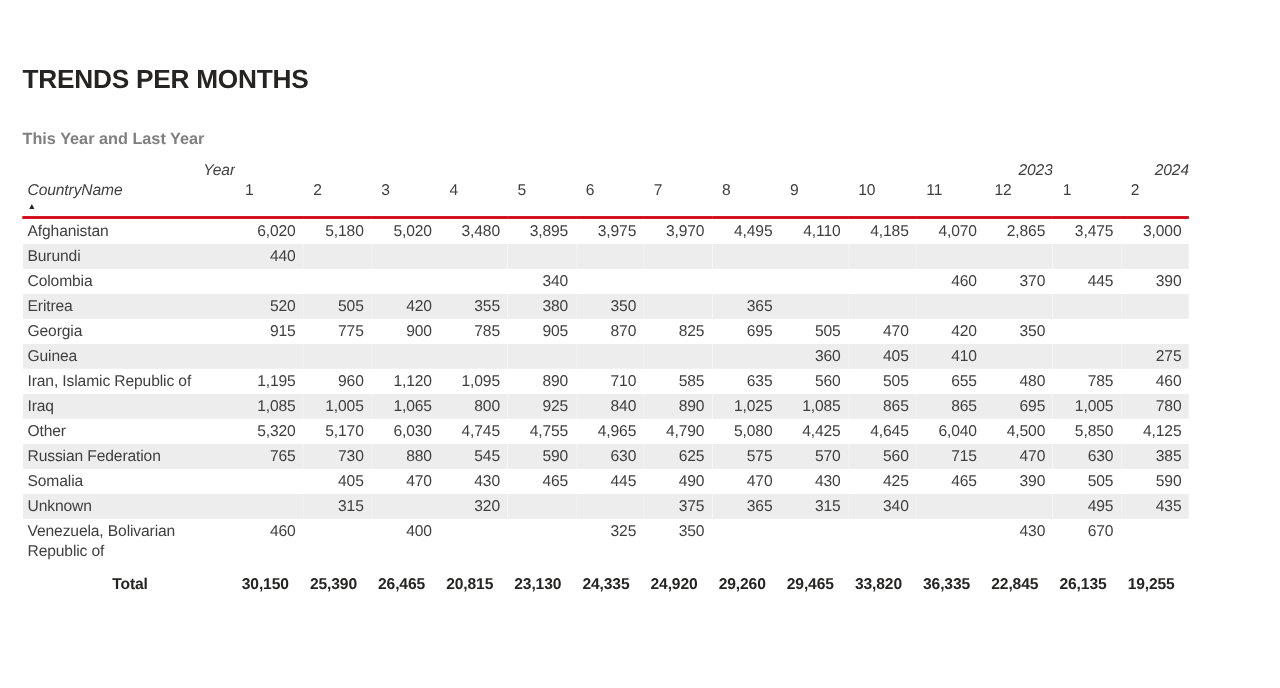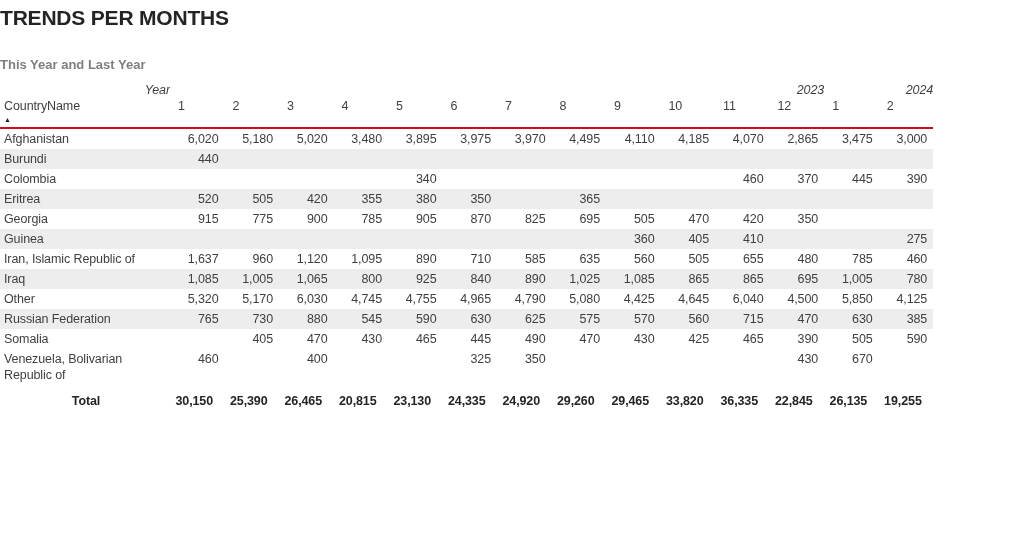--- a/index.html
+++ b/index.html
@@ -8,21 +8,21 @@
     --text:#3F3F3F;
     --dark:#252423;
     --gray:#7F7F7F;
   }
   *{box-sizing:border-box;}
   html,body{margin:0;padding:0;}
   body{
     width:1024px;height:550px;background:#ffffff;overflow:hidden;
     font-family:"Liberation Sans", sans-serif;
   }
-  .canvas{position:relative;width:1024px;height:431px;padding:6px 0 0 0;}
+  .canvas{position:relative;width:1024px;height:431px;padding:6px 0 0 18px;margin-top:46px;}
   .page-title{
     margin:0;font-size:21px;font-weight:700;color:var(--dark);
     letter-spacing:-0.2px;
   }
   .visual{margin-top:27px;}
   .v-title{
     font-size:19px;color:var(--red);letter-spacing:-0.2px;line-height:22px;
   }
   .v-sub{
     font-size:13px;color:var(--gray);margin-top:6px;font-weight:bold;
@@ -35,21 +35,21 @@
     letter-spacing:-0.1px;overflow:hidden;
   }
   tr.year-row th{
     text-align:right;height:18px;padding:0 0 0 8px;vertical-align:bottom;font-style:italic;
   }
   tr.year-row th.corner{padding-left:4px;}
   tr.month-row th{
     text-align:left;height:28px;padding:2px 0 3px 8px;vertical-align:top;
     border-bottom:2px solid var(--red);
   }
-  tr.month-row th.corner{padding-left:4px;}
+  tr.month-row th.corner{padding-left:4px;font-style:italic;}
   .sort-arrow{
     display:block;font-size:7px;line-height:8px;margin-top:3px;color:var(--dark);
   }
   tbody td{vertical-align:top;}
   tbody td.country{
     text-align:left;padding:2px 2px 2px 4px;line-height:16px;height:20px;
   }
   tbody td.val{
     text-align:right;padding:2px 6px 2px 0;line-height:16px;white-space:nowrap;
     height:20px;
@@ -213,21 +213,21 @@
             <td class="val"></td>
             <td class="val">360</td>
             <td class="val">405</td>
             <td class="val">410</td>
             <td class="val"></td>
             <td class="val"></td>
             <td class="val">275</td>
           </tr>
           <tr>
             <td class="country">Iran, Islamic Republic of</td>
-            <td class="val">1,637</td>
+            <td class="val">1,195</td>
             <td class="val">960</td>
             <td class="val">1,120</td>
             <td class="val">1,095</td>
             <td class="val">890</td>
             <td class="val">710</td>
             <td class="val">585</td>
             <td class="val">635</td>
             <td class="val">560</td>
             <td class="val">505</td>
             <td class="val">655</td>
@@ -295,20 +295,37 @@
             <td class="val">465</td>
             <td class="val">445</td>
             <td class="val">490</td>
             <td class="val">470</td>
             <td class="val">430</td>
             <td class="val">425</td>
             <td class="val">465</td>
             <td class="val">390</td>
             <td class="val">505</td>
             <td class="val">590</td>
+          </tr>
+          <tr class="stripe">
+            <td class="country">Unknown</td>
+            <td class="val"></td>
+            <td class="val">315</td>
+            <td class="val"></td>
+            <td class="val">320</td>
+            <td class="val"></td>
+            <td class="val"></td>
+            <td class="val">375</td>
+            <td class="val">365</td>
+            <td class="val">315</td>
+            <td class="val">340</td>
+            <td class="val"></td>
+            <td class="val"></td>
+            <td class="val">495</td>
+            <td class="val">435</td>
           </tr>
           <tr>
             <td class="country">Venezuela, Bolivarian Republic of</td>
             <td class="val">460</td>
             <td class="val"></td>
             <td class="val">400</td>
             <td class="val"></td>
             <td class="val"></td>
             <td class="val">325</td>
             <td class="val">350</td>

